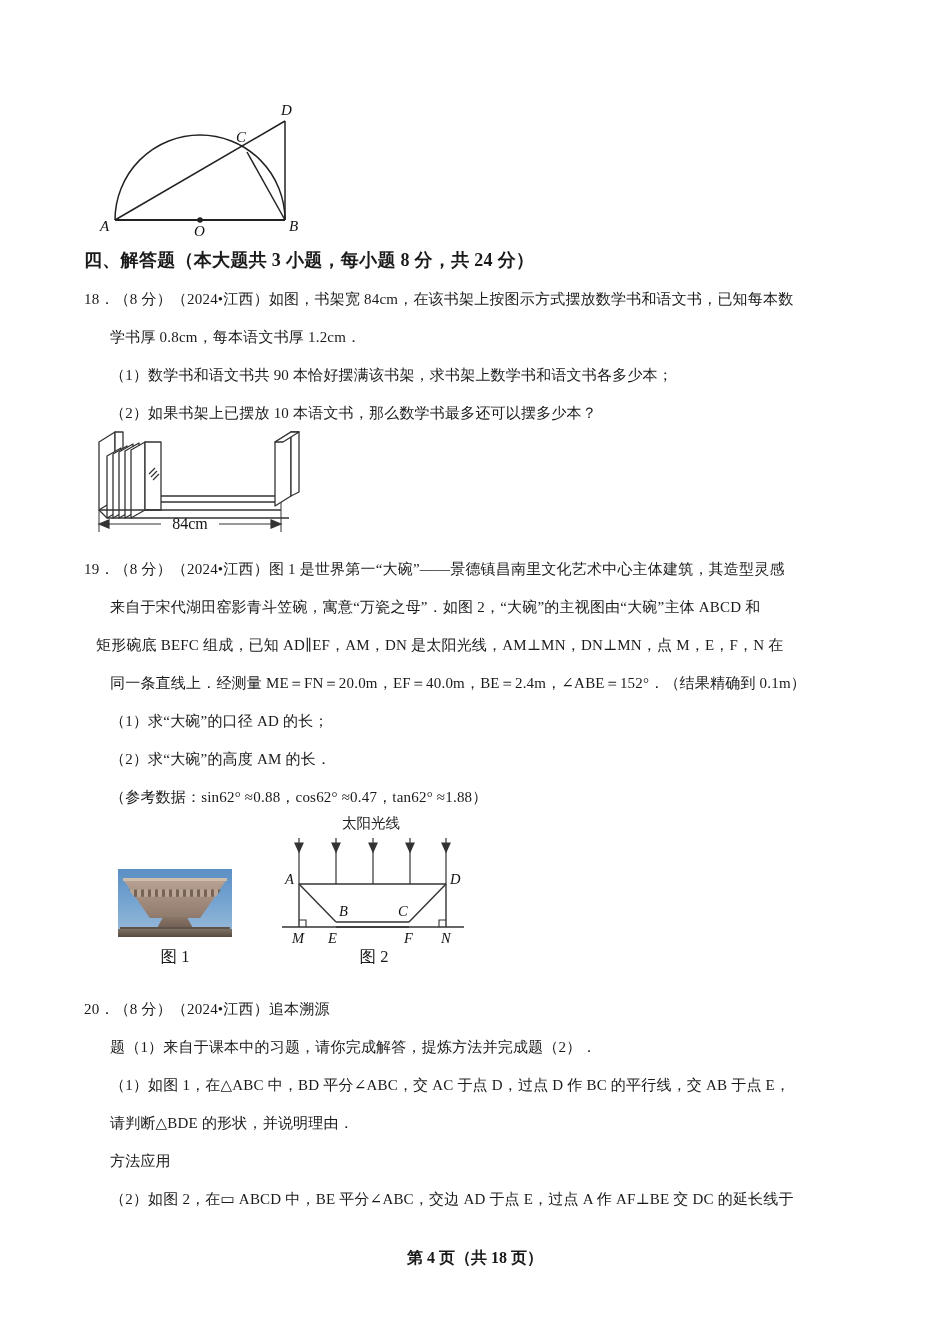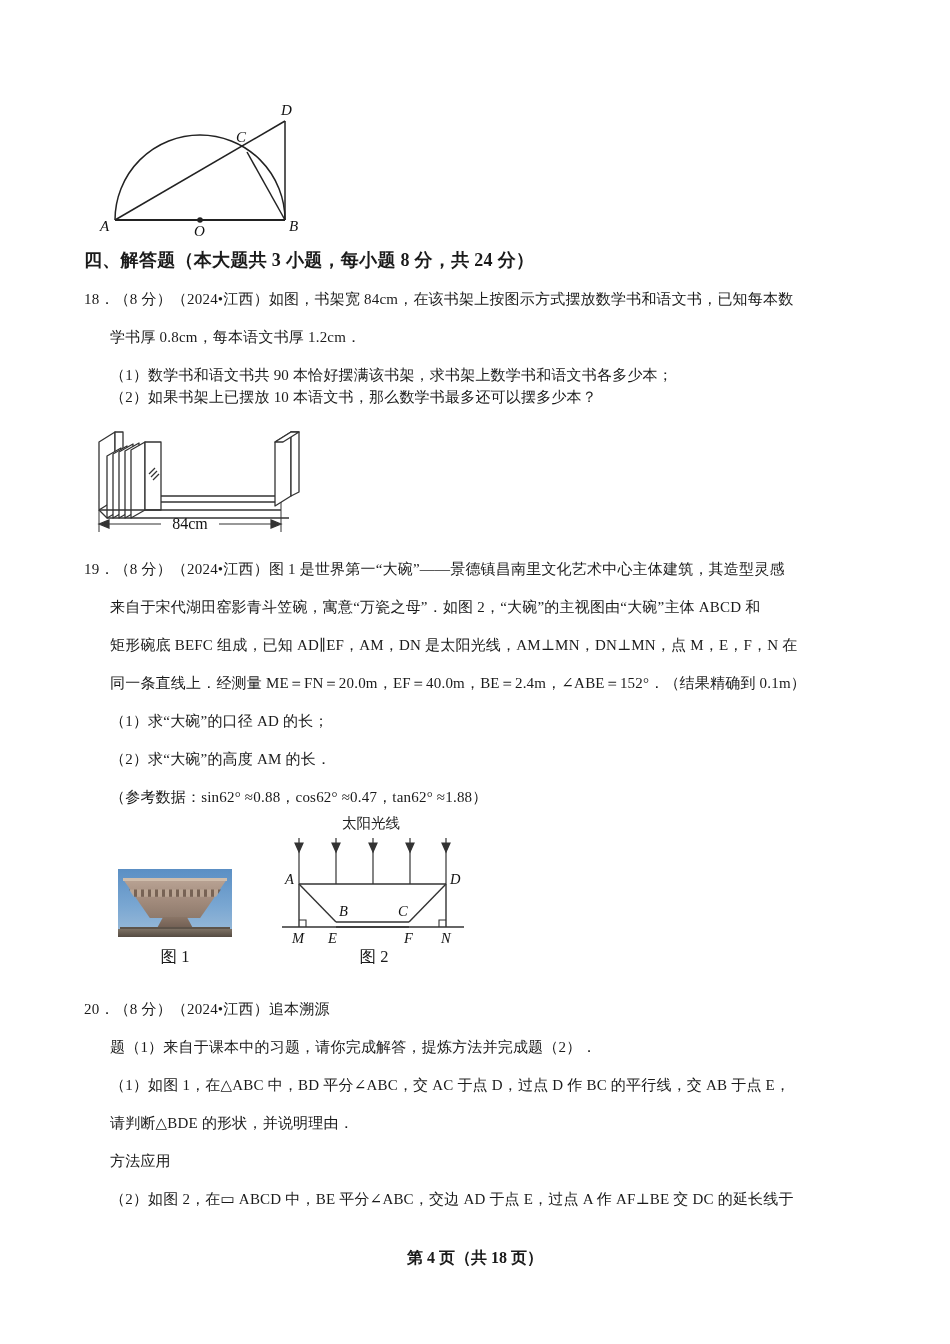--- a/index.html
+++ b/index.html
@@ -151,21 +151,21 @@
       <text x="186" y="15" font-family="Liberation Serif, serif" font-style="italic" font-size="15" fill="#111">D</text>
       <text x="99" y="136" font-family="Liberation Serif, serif" font-style="italic" font-size="15" fill="#111">O</text>
     </svg>
   </div>
 
   <div class="section-head" style="left:84px; top:248px;">四、解答题（本大题共 3 小题，每小题 8 分，共 24 分）</div>
 
   <div class="txt" style="left:84px; top:288px;">18．（8 分）（2024•江西）如图，书架宽 84cm，在该书架上按图示方式摆放数学书和语文书，已知每本数</div>
   <div class="txt" style="left:110px; top:326px;">学书厚 0.8cm，每本语文书厚 1.2cm．</div>
   <div class="txt" style="left:110px; top:364px;">（1）数学书和语文书共 90 本恰好摆满该书架，求书架上数学书和语文书各多少本；</div>
-  <div class="txt" style="left:110px; top:386px;text-align:right;">（2）如果书架上已摆放 10 本语文书，那么数学书最多还可以摆多少本？</div>
+  <div class="txt" style="left:110px; top:402px;text-align:right;">（2）如果书架上已摆放 10 本语文书，那么数学书最多还可以摆多少本？</div>
 
   <div class="fig" style="left:85px; top:428px;">
     <svg width="240" height="105" viewBox="0 0 240 105">
       <g stroke="#333" stroke-width="1.3" fill="#ffffff" stroke-linejoin="round">
 
         <polygon points="14,14 30,4 30,72 14,82"></polygon>
         <polygon points="30,4 38,4 38,68 30,72"></polygon>
 
         <polygon points="22,28 36,20 36,82 22,90" fill="#fff"></polygon>
         <polygon points="28,26 42,18 42,82 28,90" fill="#fff"></polygon>
@@ -200,21 +200,21 @@
         <line x1="134" y1="96" x2="193" y2="96"></line>
         <polygon points="14,96 24,92 24,100"></polygon>
         <polygon points="196,96 186,92 186,100"></polygon>
       </g>
       <text x="105" y="101" text-anchor="middle" font-family="Liberation Serif, serif" font-size="16" fill="#111">84cm</text>
     </svg>
   </div>
 
   <div class="txt" style="left:84px; top:558px;">19．（8 分）（2024•江西）图 1 是世界第一“大碗”——景德镇昌南里文化艺术中心主体建筑，其造型灵感</div>
   <div class="txt" style="left:110px; top:596px;">来自于宋代湖田窑影青斗笠碗，寓意“万瓷之母”．如图 2，“大碗”的主视图由“大碗”主体 ABCD 和</div>
-  <div class="txt" style="left:110px; top:634px;">矩形碗底 BEFC 组成，已知 AD∥EF，AM，DN 是太阳光线，AM⊥MN，DN⊥MN，点 M，E，F，N 在</div>
+  <div class="txt" style="left:96px; top:634px;">矩形碗底 BEFC 组成，已知 AD∥EF，AM，DN 是太阳光线，AM⊥MN，DN⊥MN，点 M，E，F，N 在</div>
   <div class="txt" style="left:110px; top:672px;">同一条直线上．经测量 ME＝FN＝20.0m，EF＝40.0m，BE＝2.4m，∠ABE＝152°．（结果精确到 0.1m）</div>
   <div class="txt" style="left:110px; top:710px;">（1）求“大碗”的口径 AD 的长；</div>
   <div class="txt" style="left:110px; top:748px;">（2）求“大碗”的高度 AM 的长．</div>
   <div class="txt" style="left:110px; top:786px;">（参考数据：sin62° ≈0.88，cos62° ≈0.47，tan62° ≈1.88）</div>
 
   <div class="photo" style="left:118px; top:869px; width:114px; height:68px;">
     <div class="sky"></div>
     <div class="bowl"></div>
     <div class="rim"></div>
     <div class="band"></div>

